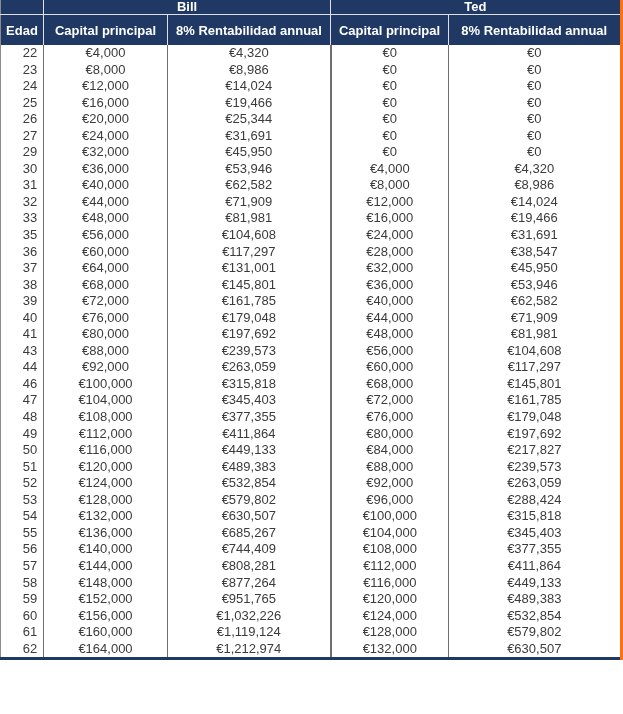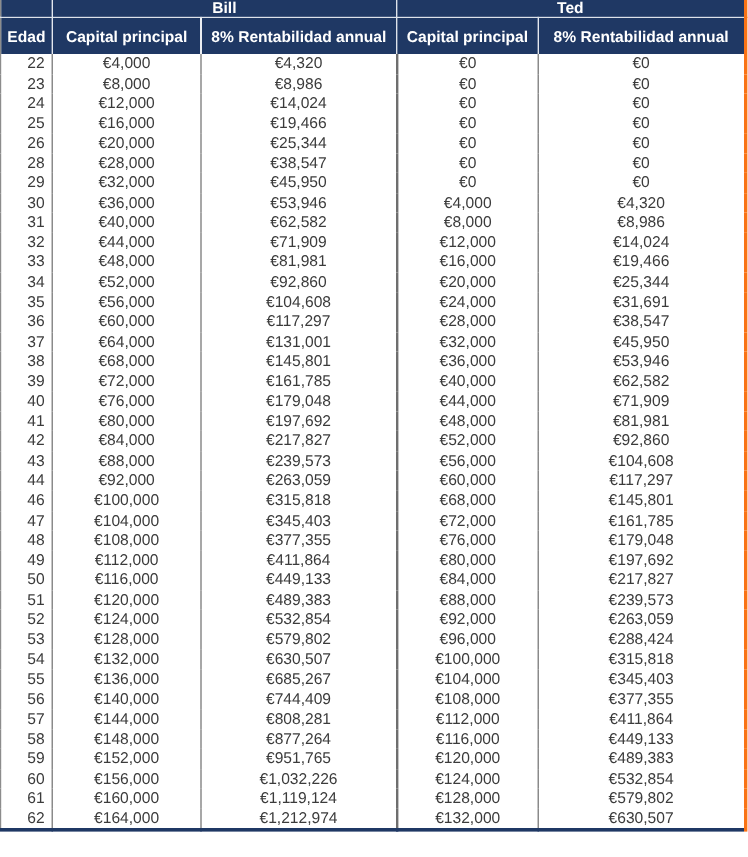--- a/index.html
+++ b/index.html
@@ -107,23 +107,23 @@
           <td>€0</td>
         </tr>
         <tr>
           <td>26</td>
           <td>€20,000</td>
           <td>€25,344</td>
           <td class="group-start">€0</td>
           <td>€0</td>
         </tr>
         <tr>
-          <td>28</td>
-          <td>€28,000</td>
-          <td>€38,547</td>
+          <td>27</td>
+          <td>€24,000</td>
+          <td>€31,691</td>
           <td class="group-start">€0</td>
           <td>€0</td>
         </tr>
         <tr>
           <td>29</td>
           <td>€32,000</td>
           <td>€45,950</td>
           <td class="group-start">€0</td>
           <td>€0</td>
         </tr>
@@ -149,27 +149,20 @@
           <td>€14,024</td>
         </tr>
         <tr>
           <td>33</td>
           <td>€48,000</td>
           <td>€81,981</td>
           <td class="group-start">€16,000</td>
           <td>€19,466</td>
         </tr>
         <tr>
-          <td>34</td>
-          <td>€52,000</td>
-          <td>€92,860</td>
-          <td class="group-start">€20,000</td>
-          <td>€25,344</td>
-        </tr>
-        <tr>
           <td>35</td>
           <td>€56,000</td>
           <td>€104,608</td>
           <td class="group-start">€24,000</td>
           <td>€31,691</td>
         </tr>
         <tr>
           <td>36</td>
           <td>€60,000</td>
           <td>€117,297</td>
@@ -205,27 +198,20 @@
           <td>€71,909</td>
         </tr>
         <tr>
           <td>41</td>
           <td>€80,000</td>
           <td>€197,692</td>
           <td class="group-start">€48,000</td>
           <td>€81,981</td>
         </tr>
         <tr>
-          <td>42</td>
-          <td>€84,000</td>
-          <td>€217,827</td>
-          <td class="group-start">€52,000</td>
-          <td>€92,860</td>
-        </tr>
-        <tr>
           <td>43</td>
           <td>€88,000</td>
           <td>€239,573</td>
           <td class="group-start">€56,000</td>
           <td>€104,608</td>
         </tr>
         <tr>
           <td>44</td>
           <td>€92,000</td>
           <td>€263,059</td>

